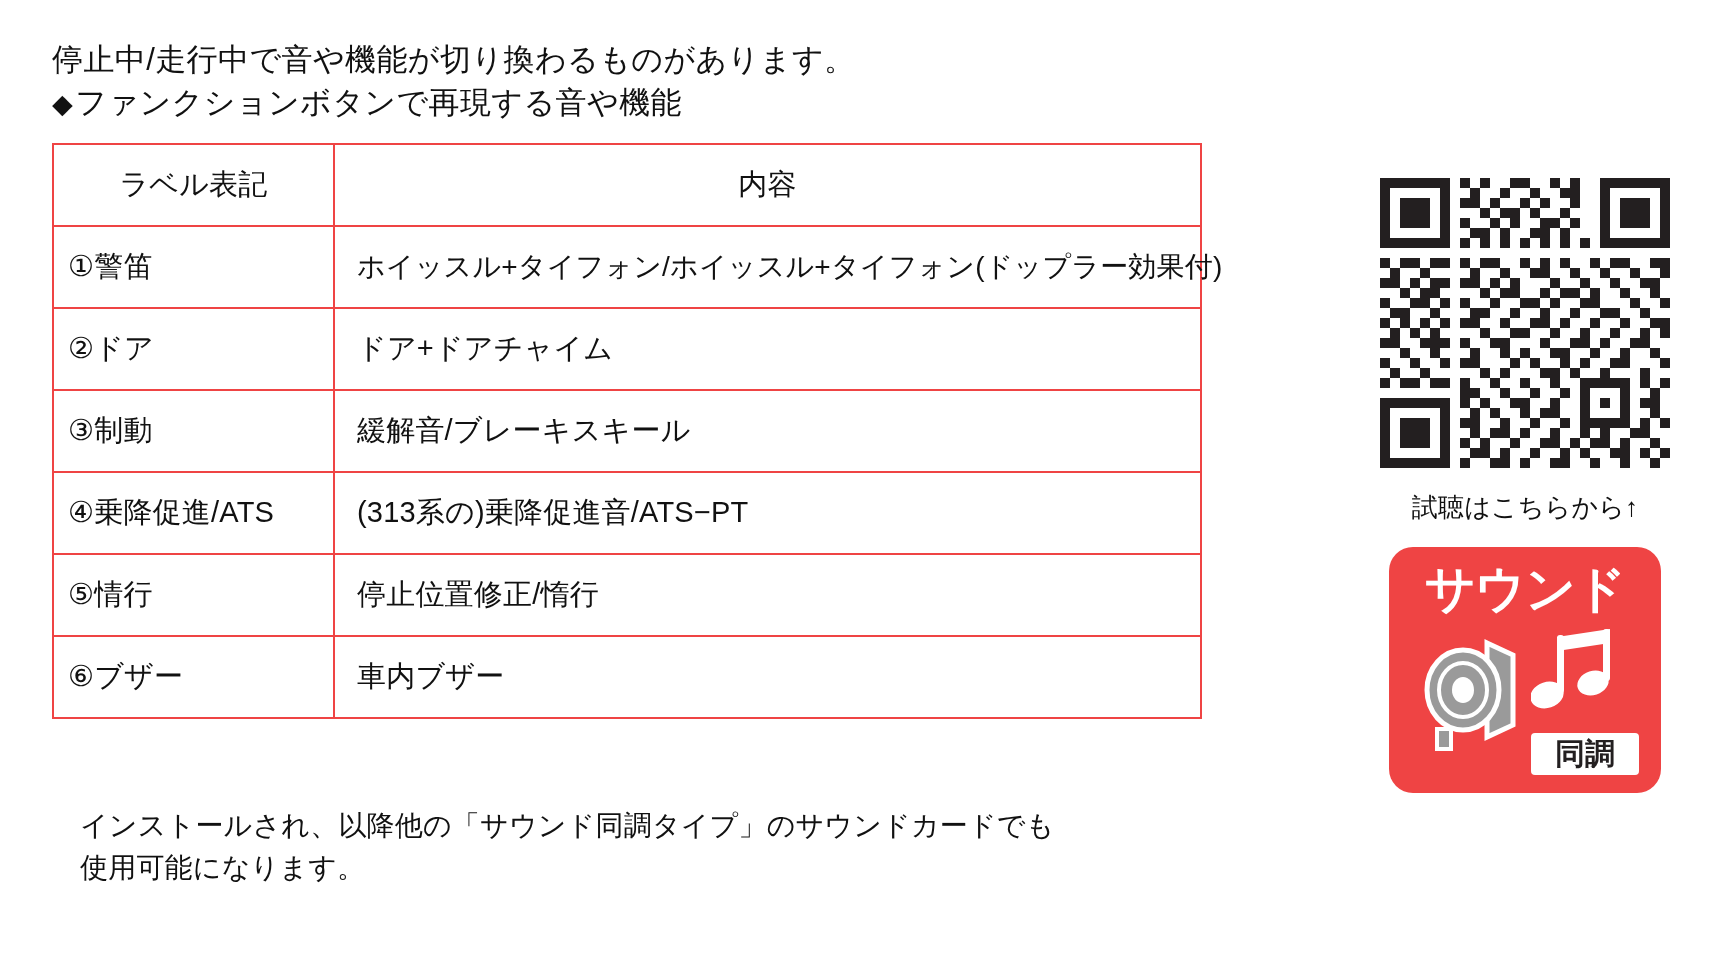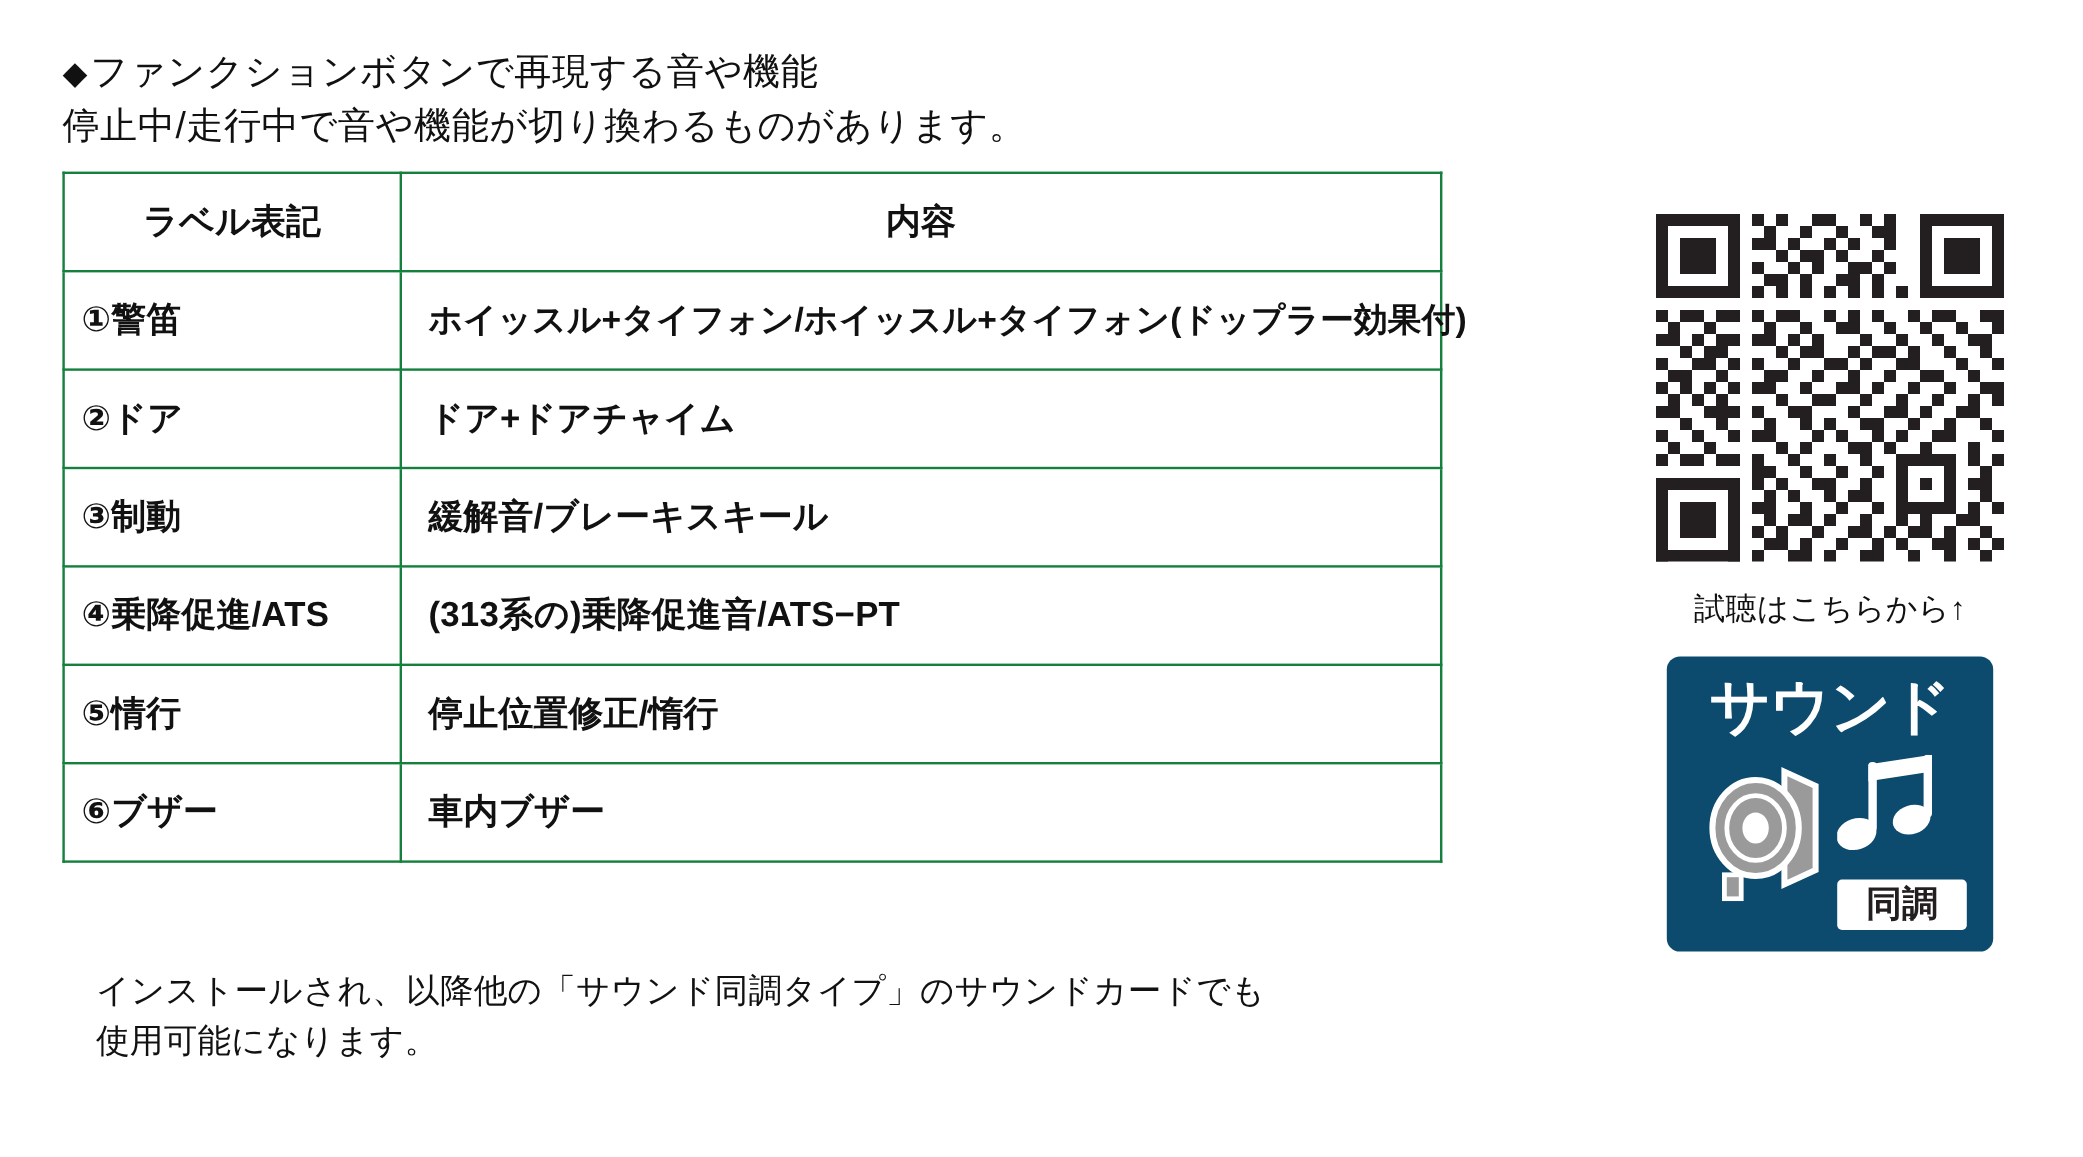--- a/index.html
+++ b/index.html
@@ -46,23 +46,23 @@
     width: 1148px;
   }
   table.spec {
     border-collapse: collapse;
     width: 100%;
     table-layout: fixed;
   }
   table.spec col.c1 { width: 281px; }
   table.spec col.c2 { width: 867px; }
   table.spec th, table.spec td {
-    border: 2px solid #15803d;
+    border: 2px solid #ef4444;
     height: 80px;
-    font-weight: bold;
+    font-weight: normal;
     font-size: 29px;
     padding: 0 0 0 14px;
     vertical-align: middle;
     letter-spacing: 0.2px;
   }
   table.spec thead th {
     text-align: center;
     padding-left: 0;
   }
   table.spec tbody td.label {
@@ -109,22 +109,22 @@
     font-size: 26px;
     letter-spacing: 0.2px;
     white-space: nowrap;
   }
 
   .sound-logo {
     position: relative;
     margin: 22px auto 0;
     width: 272px;
     height: 246px;
-    background: #0c4a6e;
-    border-radius: 11px;
+    background: #ef4444;
+    border-radius: 24px;
   }
   .sound-logo .logo-title {
     position: absolute;
     top: 12px;
     left: 0;
     right: 0;
     text-align: center;
     color: #ffffff;
     font-size: 50px;
     font-weight: bold;
@@ -168,22 +168,22 @@
     letter-spacing: 0px;
     white-space: nowrap;
   }
 </style>
 </head>
 <body>
 
 <div class="page">
 
   <div class="heading-block">
+    <div class="heading-line">停止中/走行中で音や機能が切り換わるものがあります。</div>
     <div class="heading-line"><span class="diamond">◆</span><span>ファンクションボタンで再現する音や機能</span></div>
-    <div class="heading-line">停止中/走行中で音や機能が切り換わるものがあります。</div>
   </div>
 
   <div class="table-wrap">
     <table class="spec">
       <colgroup>
           <col class="c1">
           <col class="c2">
         </colgroup>
       <thead>
         <tr>

